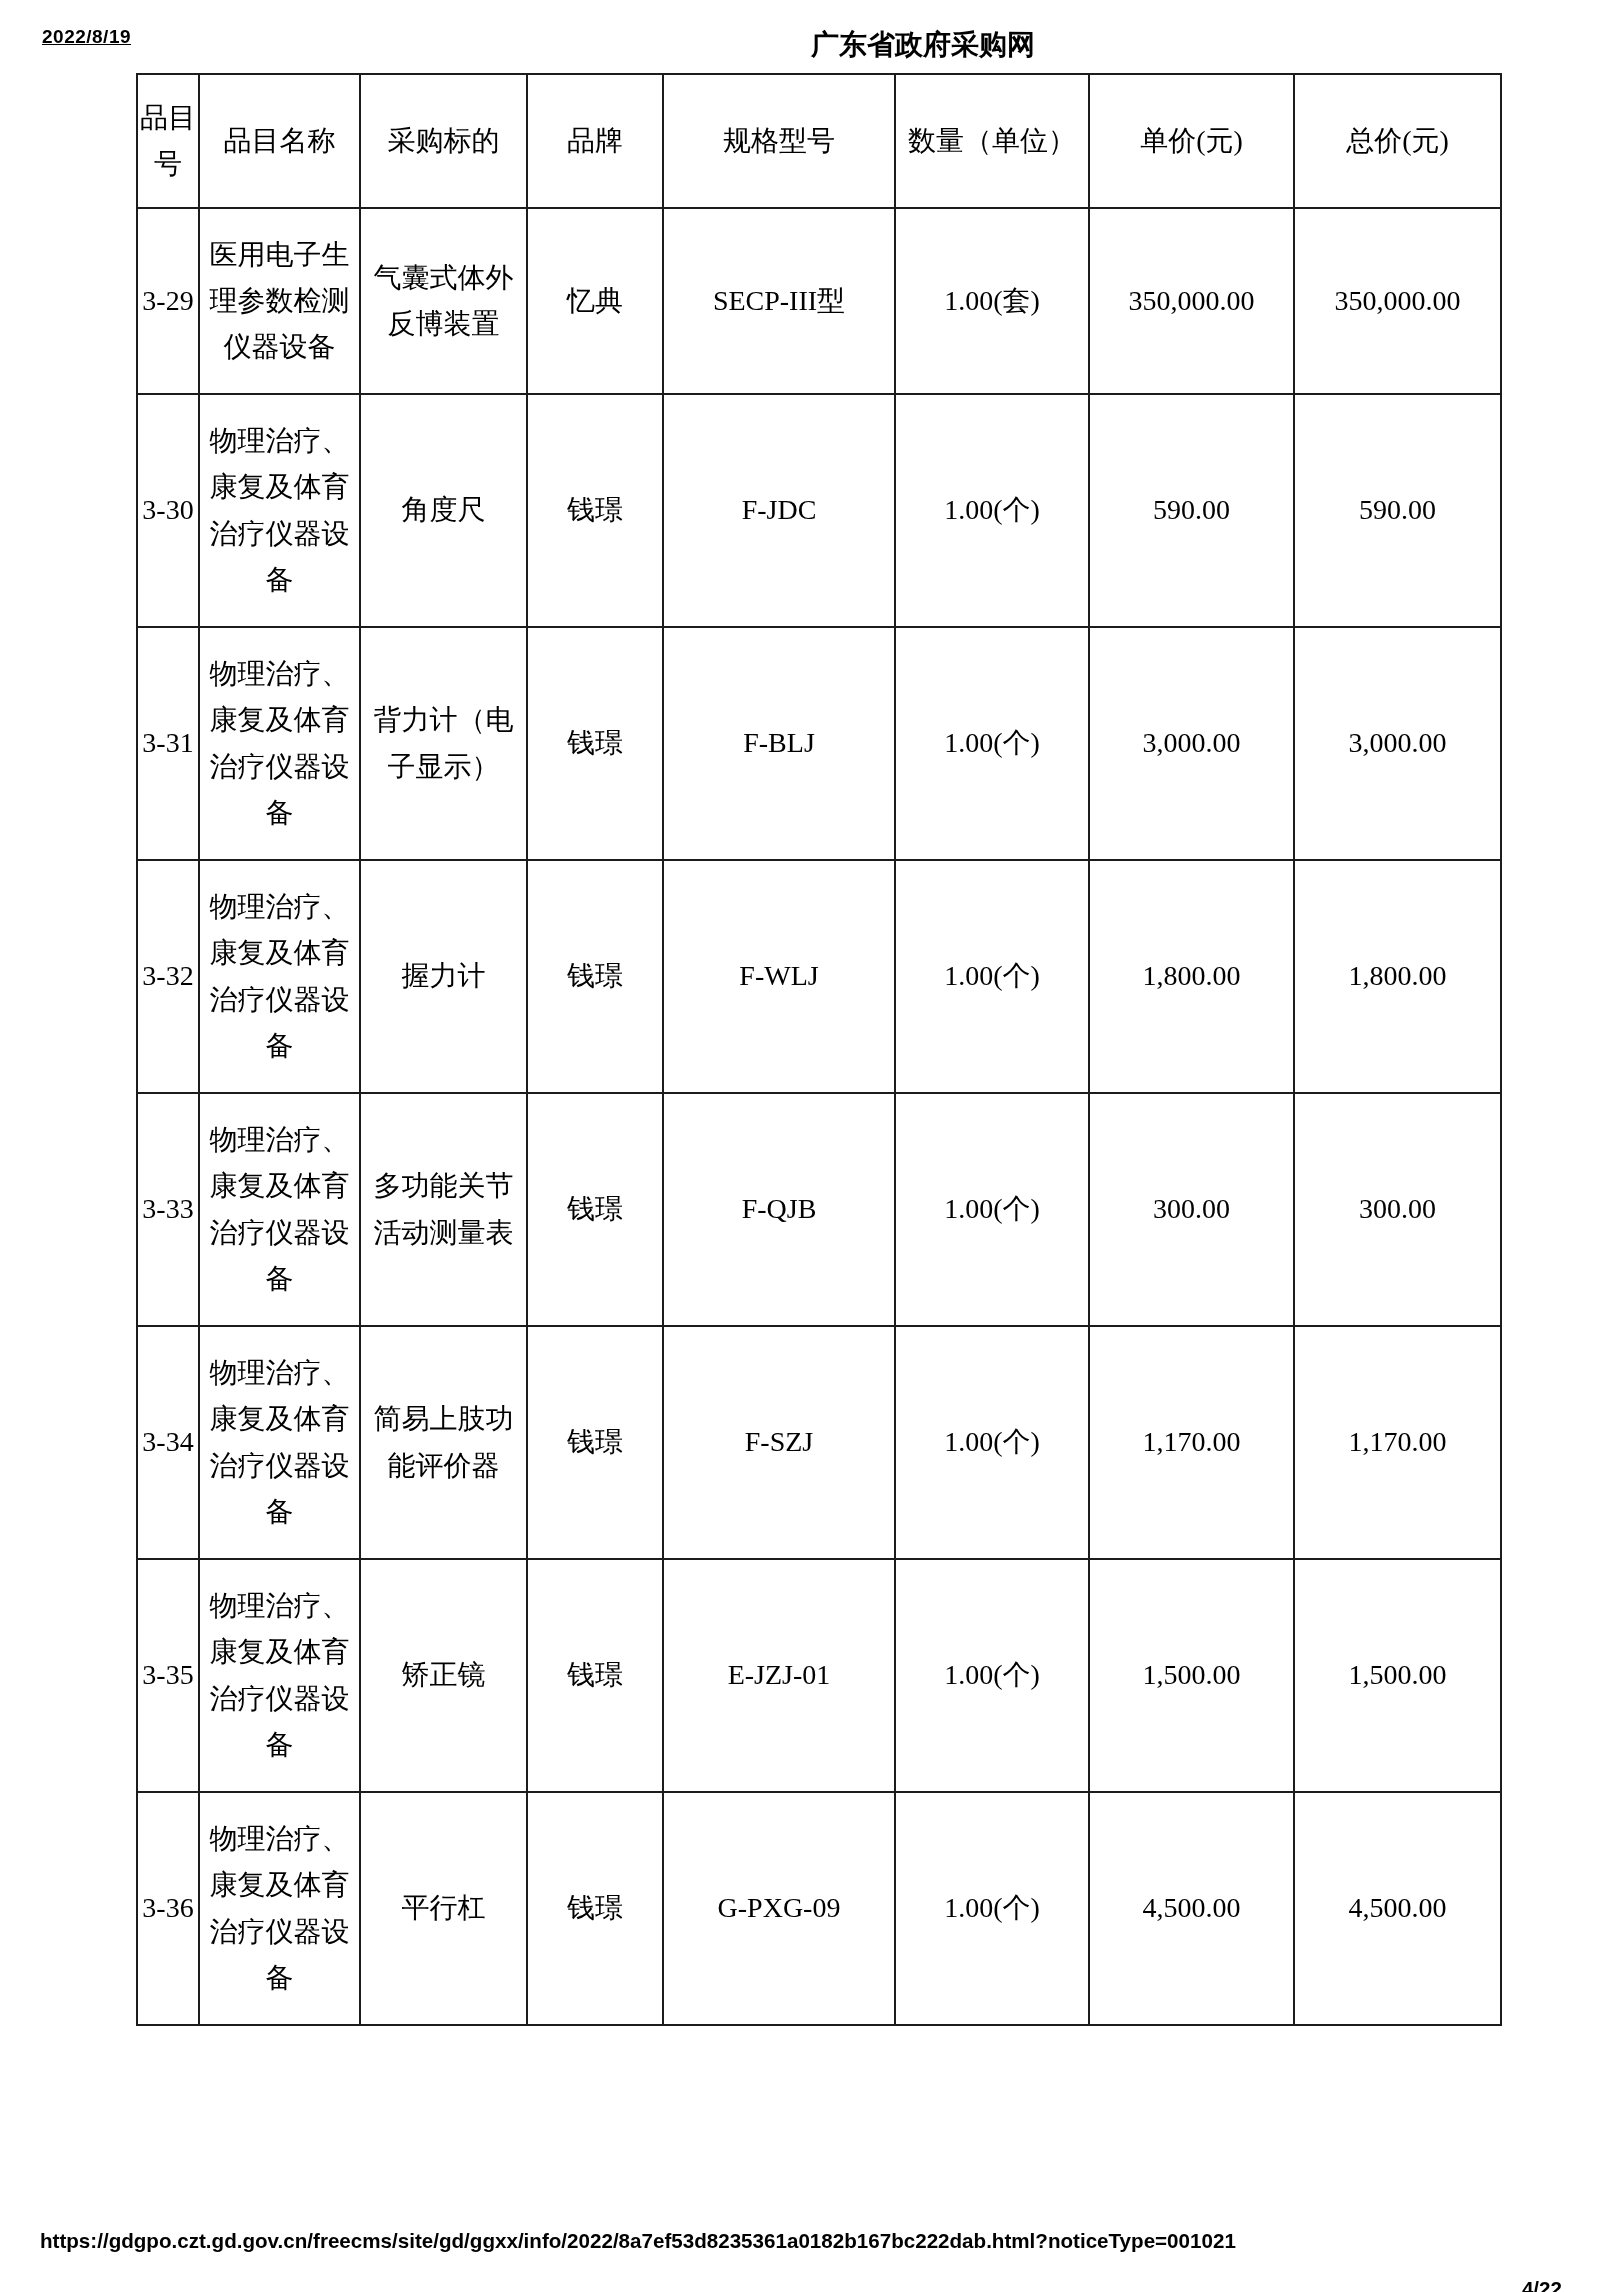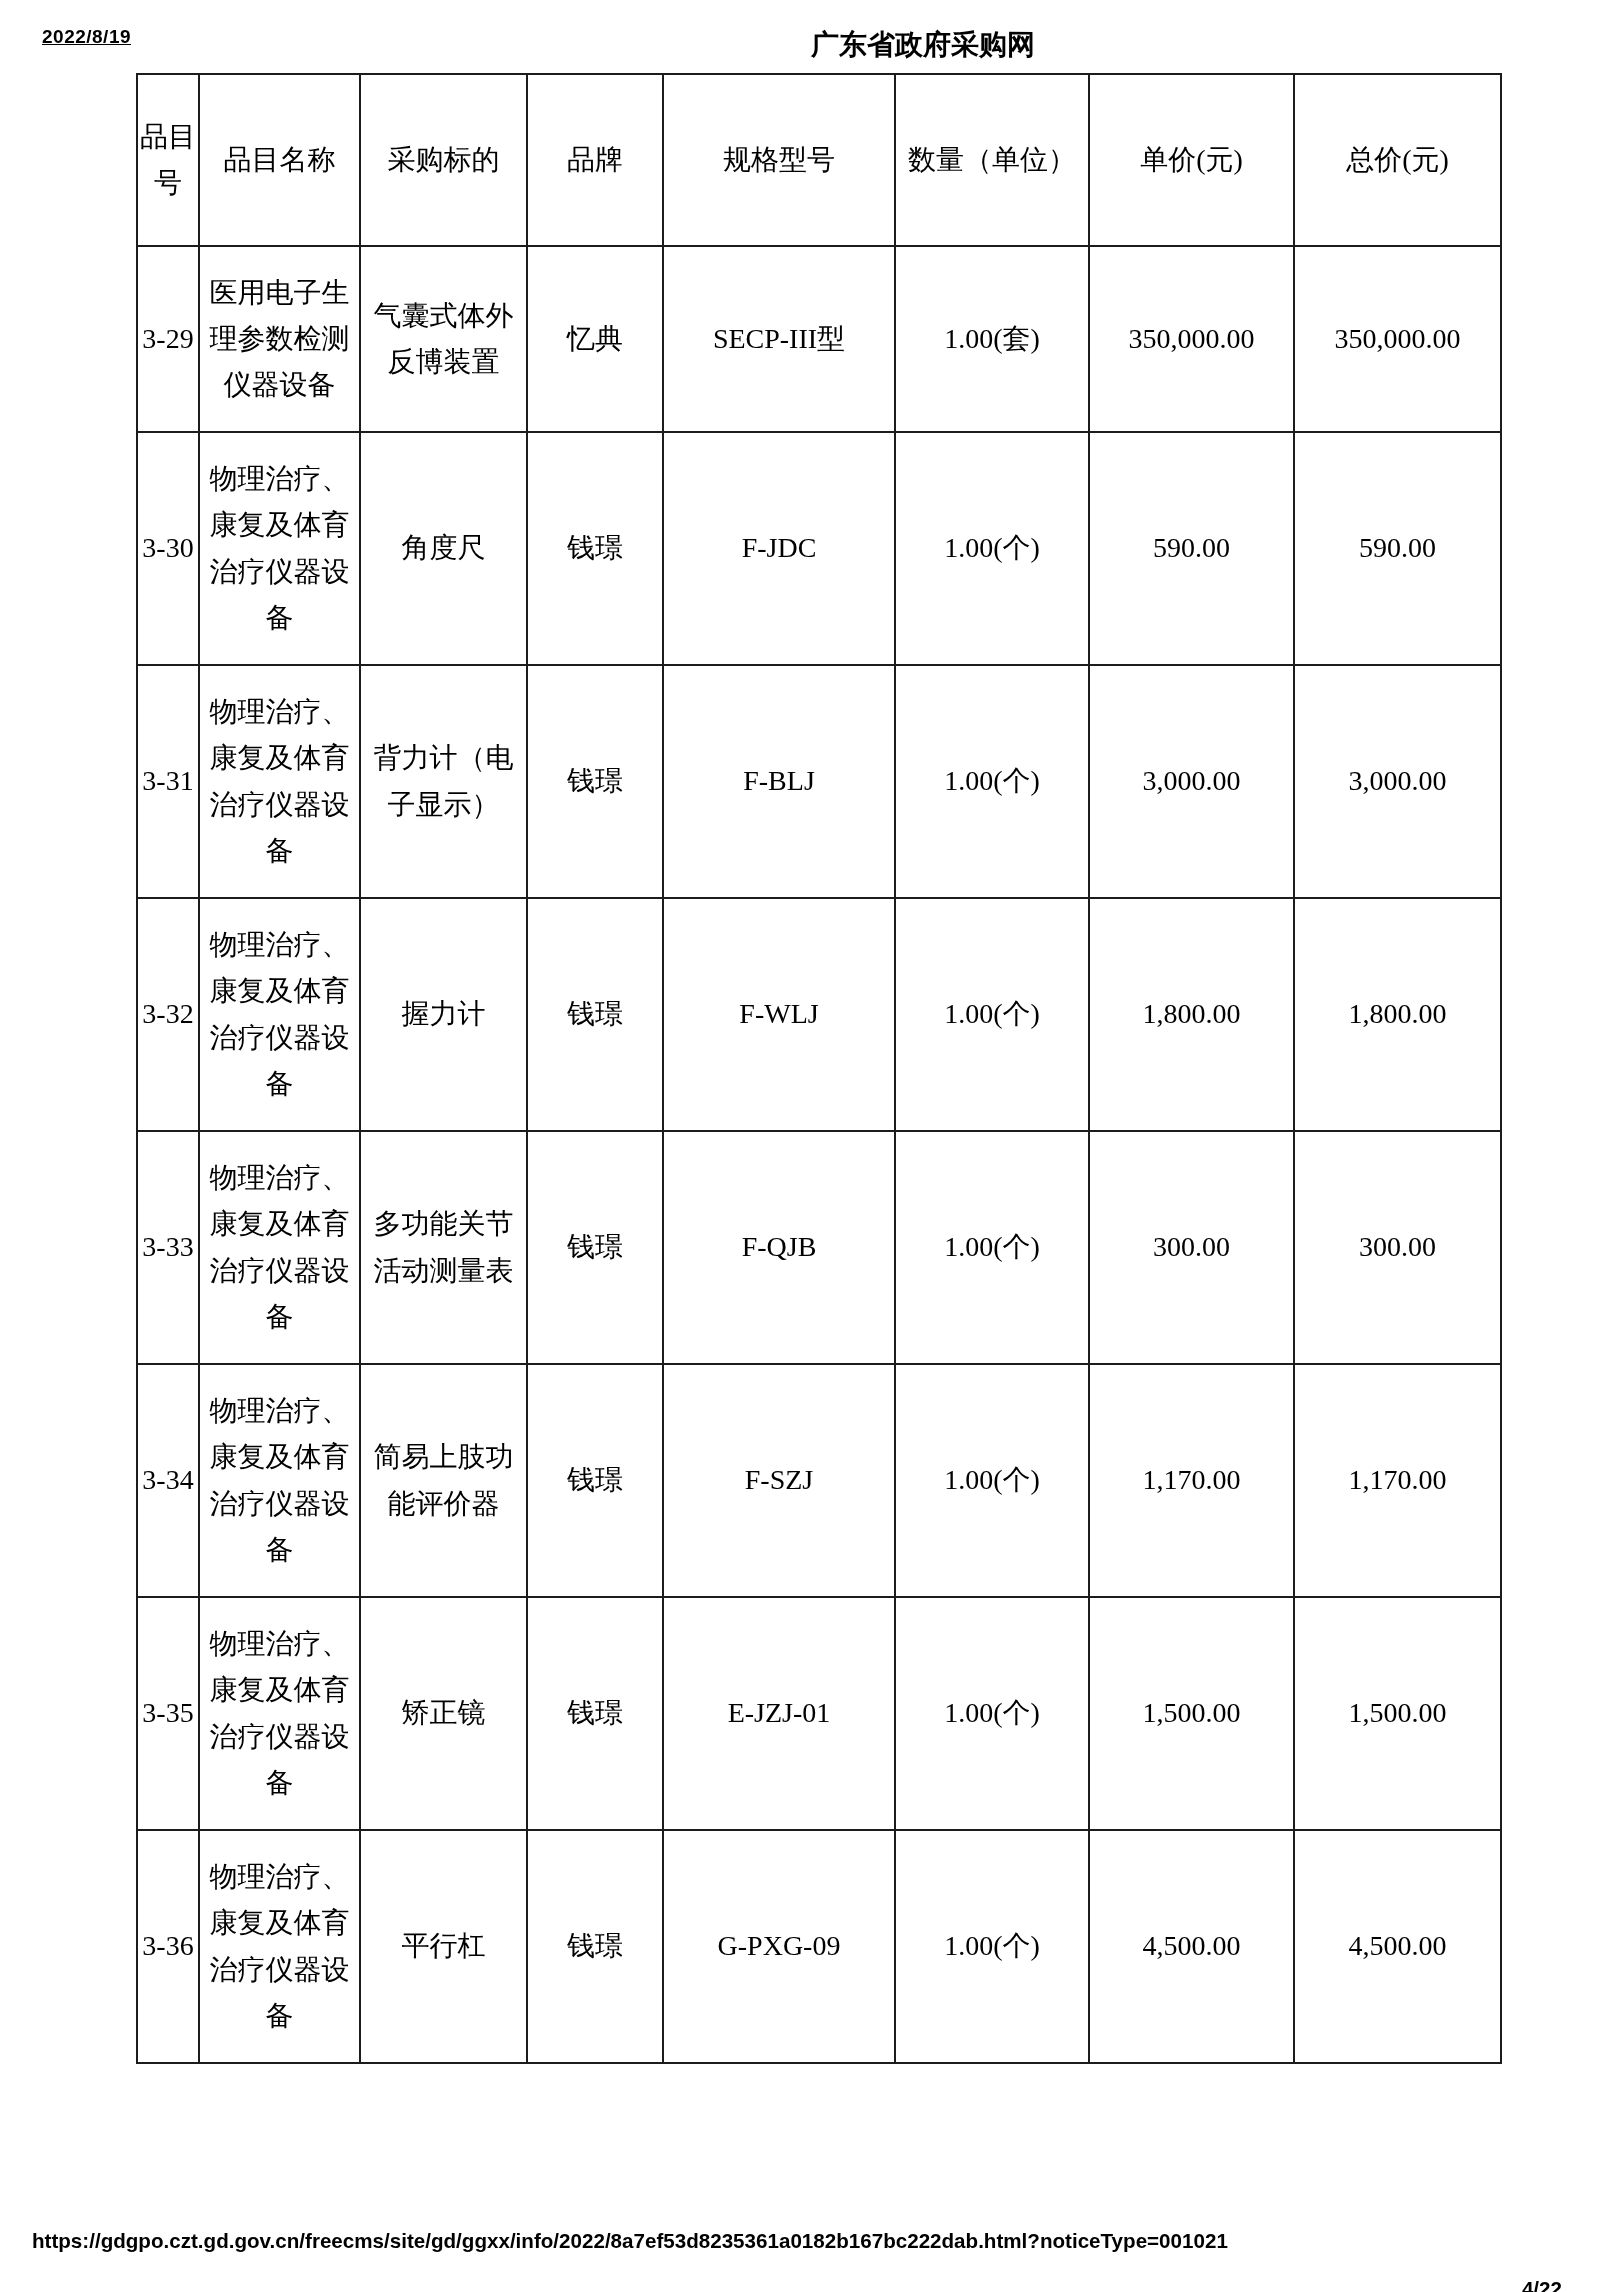--- a/index.html
+++ b/index.html
@@ -44,35 +44,35 @@
     border: 2.9px solid #1c1c1c;
     font-weight: normal;
     font-size: 28px;
     line-height: 1.65;
     text-align: center;
     vertical-align: middle;
     padding: 0;
     overflow: hidden;
     word-break: normal;
   }
-  tr.head-row    { height: 172px; }
+  tr.head-row    { height: 134px; }
   tr.row-first   { height: 186px; }
   tr.row-normal  { height: 233px; }
   .col-no     { padding: 0 11.8px; }
   .col-name   { padding: 0 19.6px; }
   .col-target { padding: 0 13.7px; }
   th.th-qty   { padding: 0 27.4px; }
   td.col-price {
     text-align: right;
     padding: 0 15.7px 0 0;
     margin-left: 41px;
   }
   .page-footer-url {
     position: absolute;
-    left: 32px;
+    left: 40px;
     top: 2229px;
     font-family: "Liberation Sans", "DejaVu Sans", sans-serif;
     font-size: 20.6px;
     font-weight: bold;
   }
   .page-footer-num {
     position: absolute;
     right: 59px;
     top: 2229px;
     font-family: "Liberation Sans", "DejaVu Sans", sans-serif;

